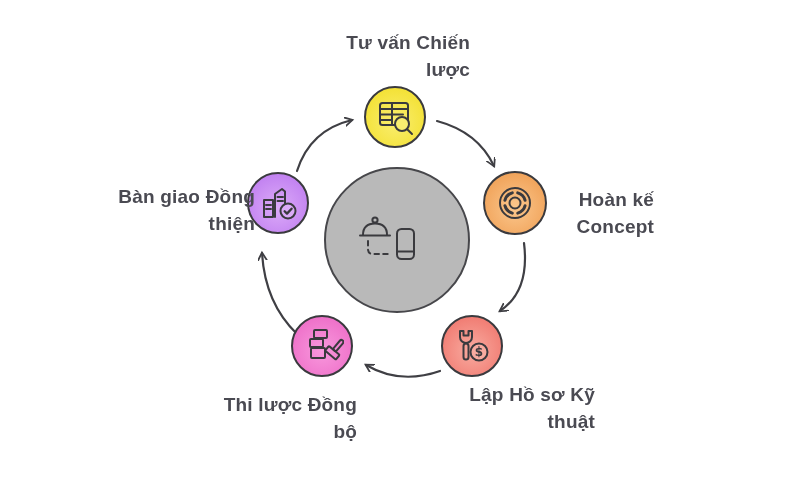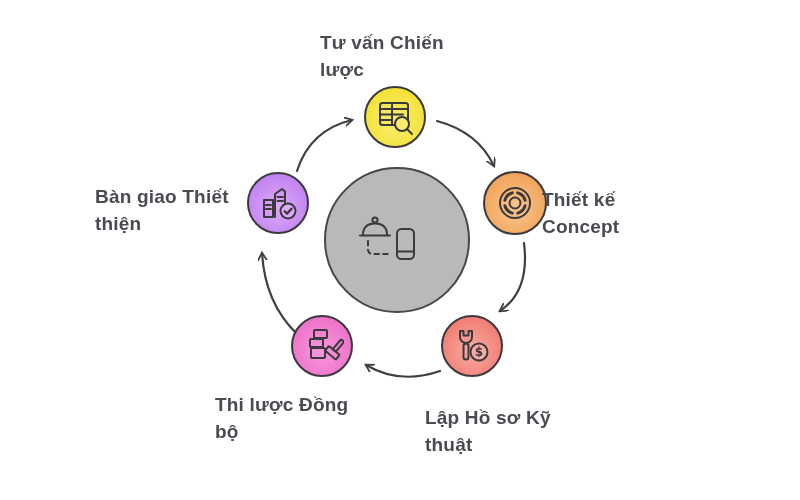--- a/index.html
+++ b/index.html
@@ -4,21 +4,21 @@
 <style>
   html,body{margin:0;padding:0;background:#fff;}
   #stage{
     position:relative;width:800px;height:500px;overflow:hidden;
     background:#ffffff;
     font-family:"Liberation Sans","DejaVu Sans",sans-serif;
   }
   .label{
     position:absolute;
     font-size:19px;font-weight:bold;line-height:27px;
-    color:#4a4a52;text-align:left;
+    color:#4a4a52;text-align:right;
     letter-spacing:.2px;
   }
   .node{
     position:absolute;border-radius:50%;
     border:2.5px solid var(--cb,#3a3a3e);
     background:radial-gradient(circle at 50% 58%, var(--cc,#eee) 0%, var(--ce,#ccc) 95%);
     display:flex;align-items:center;justify-content:center;
     box-sizing:border-box;
   }
   .node svg{display:block;}
@@ -128,21 +128,21 @@
         <line x1="21.5" y1="16" x2="27" y2="16"></line>
         <line x1="21.5" y1="20" x2="27" y2="20"></line>
         <circle cx="32" cy="30" r="7.5" style="fill:var(--cc)"></circle>
         <path d="M28.6 30.2 l2.4 2.4 l4.6 -4.9" stroke-width="2.3"></path>
       </g>
     </svg>
   </div>
 
   <div class="label" style="left:320px;top:29px;width:150px">Tư vấn Chiến lược</div>
 
-  <div class="label" style="left:542px;top:186px;width:112px">Thiết kế Concept</div>
+  <div class="label" style="left:542px;top:186px;width:112px">Hoàn kế Concept</div>
 
-  <div class="label" style="left:425px;top:404px;width:170px">Lập Hồ sơ Kỹ thuật</div>
+  <div class="label" style="left:425px;top:381px;width:170px">Lập Hồ sơ Kỹ thuật</div>
 
   <div class="label" style="left:215px;top:391px;width:142px">Thi lược Đồng bộ</div>
 
-  <div class="label" style="left:95px;top:183px;width:160px">Bàn giao Thiết thiện</div>
+  <div class="label" style="left:95px;top:183px;width:160px">Bàn giao Đồng thiện</div>
 
 </div>
 
 </body></html>

